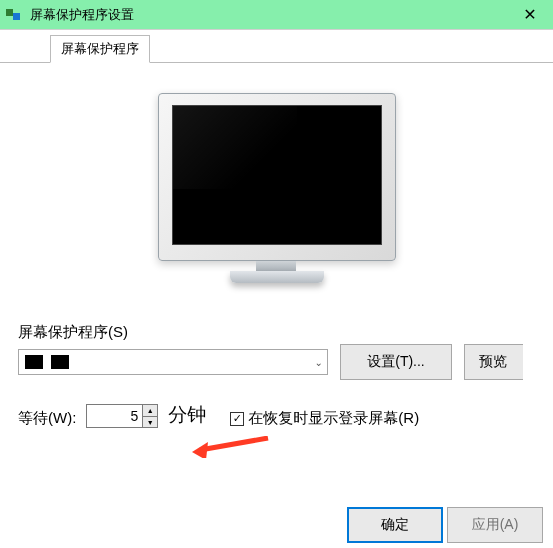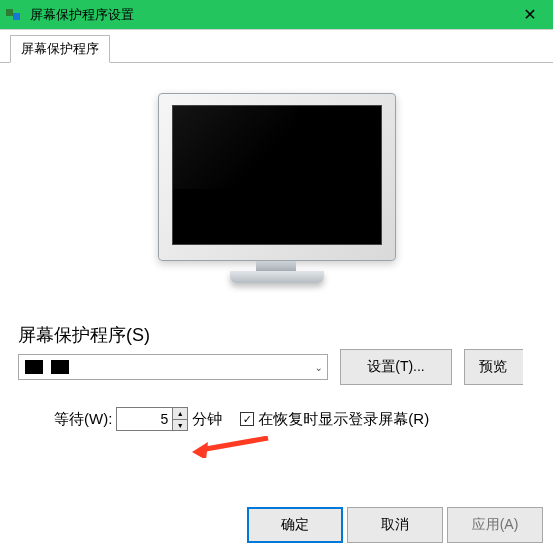--- a/index.html
+++ b/index.html
@@ -12,21 +12,21 @@
     height: 548px;
     overflow: hidden;
     position: relative;
   }
   .titlebar {
     height: 30px;
     display: flex;
     align-items: center;
     padding: 0 0 0 6px;
     border-bottom: 1px solid #d0d0d0;
-    background: #22c55e;
+    background: #86efac;
   }
   .titlebar .icon {
     width: 16px; height: 16px;
     margin-right: 8px;
     position: relative;
   }
   .titlebar .icon .sq1 { position:absolute; left:0; top:2px; width:7px; height:7px; background:#2e7d32;}
   .titlebar .icon .sq2 { position:absolute; left:7px; top:6px; width:7px; height:7px; background:#1976d2;}
   .titlebar .title { flex:1; color:#000; }
   .titlebar .close {
@@ -45,20 +45,21 @@
     border:1px solid #bbb;
     border-bottom: none;
     background:#fff;
     padding: 4px 10px;
     position: relative;
     top: 1px;
     z-index: 2;
   }
   .tab.active {
     border-bottom: 1px solid #fff;
+    margin-left: 40px;
   }
 
   .tab-body {
     padding: 20px 18px 0 18px;
     position: relative;
     height: 452px;
     border: none;
   }
 
   .preview-wrap {
@@ -99,21 +100,21 @@
   }
   .monitor .base {
     position:absolute;
     left:72px; top:178px;
     width:94px; height:12px;
     background: linear-gradient(#e2e6ea,#b5bcc2);
     border-radius: 0 0 6px 6px;
     box-shadow: 0 4px 6px rgba(0,0,0,0.25);
   }
 
-  .group-label { font-size: 18px; margin-bottom: 2px; }
+  .group-label { font-size: 15px; margin-bottom: 2px; }
   .row { display:flex; align-items:center; gap: 12px; }
 
   .combo {
     width: 310px;
     height: 26px;
     border:1px solid #a7a7a7;
     background:#fff;
     display:flex;
     align-items:center;
     justify-content: space-between;
@@ -134,23 +135,22 @@
     background:#e9e9e9;
     display:flex; align-items:center; justify-content:center;
     padding: 0 14px;
     font-size: 14px;
   }
   .btn.wide { min-width: 112px; }
 
   .wait-row {
     margin-top: 22px;
     display:flex;
-    align-items:center;
-    gap: 0;
-    margin-left: 36px;
+    align-items:flex-end;
+    gap: 6px;
   }
   .wait-row .lbl { font-size: 15px; margin-right:4px;}
   .spinner {
     display:flex;
     height: 24px;
   }
   .spinner input {
     width: 56px;
     height: 24px;
     border:1px solid #7a7a7a;
@@ -166,21 +166,21 @@
   }
   .spinner .sp {
     height: 12px;
     border:1px solid #7a7a7a;
     background:#e9e9e9;
     display:flex; align-items:center; justify-content:center;
     font-size: 7px;
     line-height: 1;
   }
   .spinner .sp:first-child { border-bottom:none; }
-  .minutes { font-size:15px; margin-left:4px; margin-right: 18px;}
+  .minutes { font-size:19px; margin-left:4px; margin-right: 18px;}
   .chk-wrap { display:flex; align-items:center; gap:4px; font-size:15px; }
   .chk {
     width:14px; height:14px;
     border:1px solid #333;
     display:flex; align-items:center; justify-content:center;
     font-size:11px;
     line-height:1;
     color:#000;
   }
 
@@ -284,19 +284,16 @@
 <svg class="arrow" viewBox="0 0 80 22">
   <defs></defs>
   <path d="M78 2 L10 14" stroke="#ff3b24" stroke-width="5" fill="none"></path>
   <path d="M2 16 L18 6 L16 24 Z" fill="#ff3b24"></path>
 </svg>
 
 <div class="footer">
   <div class="btn primary">
     <span>确定</span>
   </div>
-  <div class="btn">
-    <span>取消</span>
-  </div>
   <div class="btn disabled">
     <span>应用(A)</span>
   </div>
 </div>
 
 </body></html>

